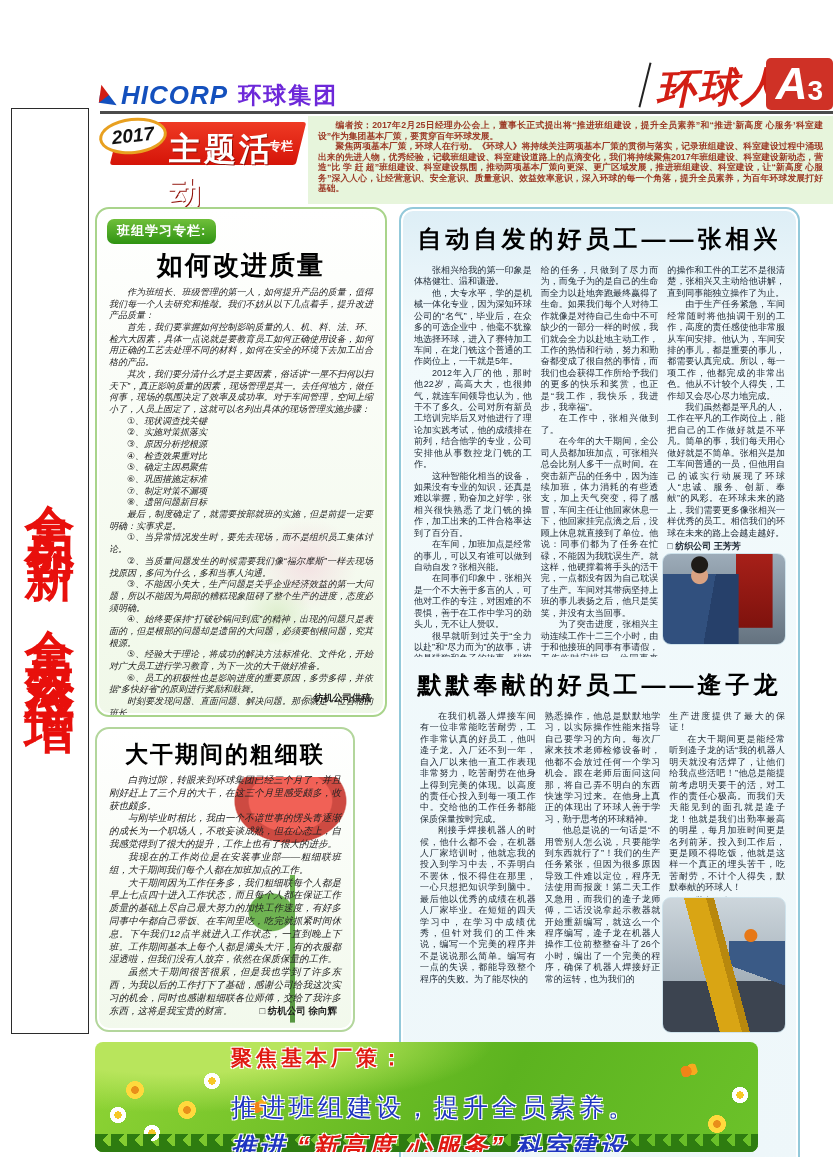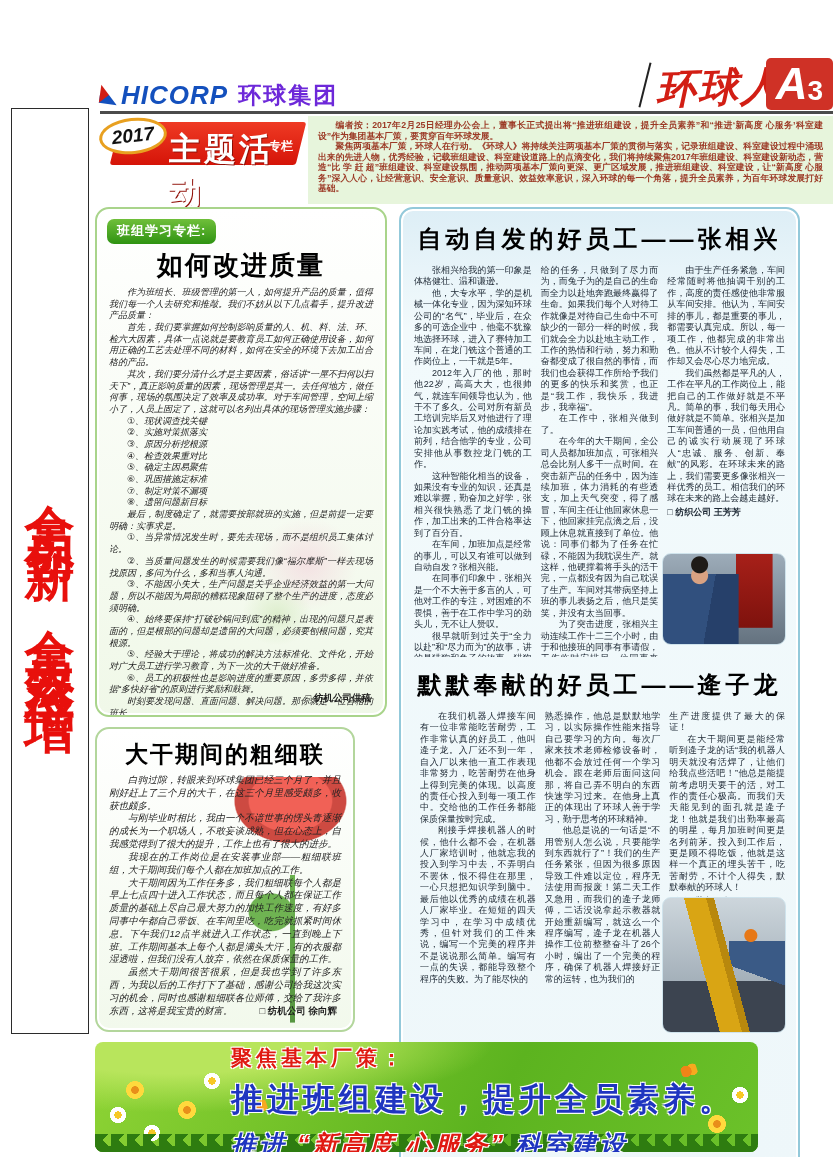--- a/index.html
+++ b/index.html
@@ -116,21 +116,21 @@
   .campaign::after{content:"";position:absolute;left:0;right:0;bottom:0;height:18px;
       background-image:
         linear-gradient(#2e7c10,#2e7c10),
         linear-gradient(135deg,#2e7c10 50%,transparent 50%),
         linear-gradient(45deg,#2e7c10 50%,transparent 50%);
       background-size:100% 6px,16px 24px,16px 24px;
       background-position:0 100%,0 100%,0 100%;background-repeat:repeat-x;}
   .c-lines{position:absolute;left:136px;top:2px;z-index:2;}
   .c-line1{font-size:21px;font-weight:900;letter-spacing:4px;color:#e01a12;
            text-shadow:-1px -1px 0 #fff,1px -1px 0 #fff,-1px 1px 0 #fff,1px 1px 0 #fff;}
-  .c-line2{font-size:32px;font-weight:700;letter-spacing:4px;color:#1f35c0;margin-top:6px;
+  .c-line2{font-size:25px;font-weight:400;letter-spacing:4px;color:#1f35c0;margin-top:19px;
            text-shadow:-1px -1px 0 #fff,1px -1px 0 #fff,-1px 1px 0 #fff,1px 1px 0 #fff;}
   .c-line3{font-size:25px;font-weight:900;letter-spacing:3px;margin-top:6px;
            text-shadow:-1px -1px 0 #fff,1px -1px 0 #fff,-1px 1px 0 #fff,1px 1px 0 #fff;font-style:italic;}
   .c-blue{color:#1f35c0;} .c-red{color:#e01a12;}
   .daisy{position:absolute;width:18px;height:18px;border-radius:50%;
          background:radial-gradient(circle,#f7c826 0 28%,#ffffff 30% 62%,transparent 64%);}
   .daisy-y{position:absolute;width:20px;height:20px;border-radius:50%;
            background:radial-gradient(circle,#e88f1a 0 26%,#ffd93d 28% 62%,transparent 64%);}
   .butterfly{position:absolute;width:16px;height:13px;transform:rotate(-18deg);
      background:radial-gradient(circle at 30% 50%, #f08418 0 42%, transparent 46%),
@@ -226,20 +226,21 @@
           <p class="ind">很早就听到过关于“全力以赴”和“尽力而为”的故事，讲的是猎狗和兔子的故事，猎狗只是为了完成猎人交</p>
         </div>
       <div class="col">
           <p class="cont">给的任务，只做到了尽力而为，而兔子为的是自己的生命而全力以赴地奔跑最终赢得了生命。如果我们每个人对待工作就像是对待自己生命中不可缺少的一部分一样的时候，我们就会全力以赴地主动工作，工作的热情和行动，努力和勤奋都变成了很自然的事情，而我们也会获得工作所给予我们的更多的快乐和奖赏，也正是“我工作，我快乐，我进步，我幸福”。</p>
           <p class="ind">在工作中，张相兴做到了。</p>
           <p class="ind">在今年的大干期间，全公司人员都加班加点，可张相兴总会比别人多干一点时间。在突击新产品的任务中，因为连续加班，体力消耗的有些透支，加上天气突变，得了感冒，车间主任让他回家休息一下，他回家挂完点滴之后，没顾上休息就直接到了单位。他说：同事们都为了任务在忙碌，不能因为我耽误生产。就这样，他硬撑着将手头的活干完，一点都没有因为自己耽误了生产。车间对其带病坚持上班的事儿表扬之后，他只是笑笑，并没有太当回事。</p>
           <p class="ind">为了突击进度，张相兴主动连续工作十二三个小时，由于和他接班的同事有事请假，工作临时安排另一位同事来干，由于这位同事对该机床</p>
         </div>
       <div class="col">
         <div>
+            <p class="cont">的操作和工件的工艺不是很清楚，张相兴又主动给他讲解，直到同事能独立操作了为止。</p>
             <p class="ind">由于生产任务紧急，车间经常随时将他抽调干别的工作，高度的责任感使他非常服从车间安排。他认为，车间安排的事儿，都是重要的事儿，都需要认真完成。所以，每一项工作，他都完成的非常出色。他从不计较个人得失，工作却又会尽心尽力地完成。</p>
             <p class="ind">我们虽然都是平凡的人，工作在平凡的工作岗位上，能把自己的工作做好就是不平凡。简单的事，我们每天用心做好就是不简单。张相兴是加工车间普通的一员，但他用自己的诚实行动展现了环球人“忠诚、服务、创新、奉献”的风彩。在环球未来的路上，我们需要更多像张相兴一样优秀的员工。相信我们的环球在未来的路上会越走越好。</p>
           </div>
         <div class="sig">□ 纺织公司 王芳芳</div>
       </div>
     </div>
     <h2 class="rtitle rtitle2">默默奉献的好员工——逄子龙</h2>
     <div class="cols art2">
       <div class="col">
           <p class="ind">在我们机器人焊接车间有一位非常能吃苦耐劳，工作非常认真的好员工，他叫逄子龙。入厂还不到一年，自入厂以来他一直工作表现非常努力，吃苦耐劳在他身上得到完美的体现。以高度的责任心投入到每一项工作中。交给他的工作任务都能保质保量按时完成。</p>

